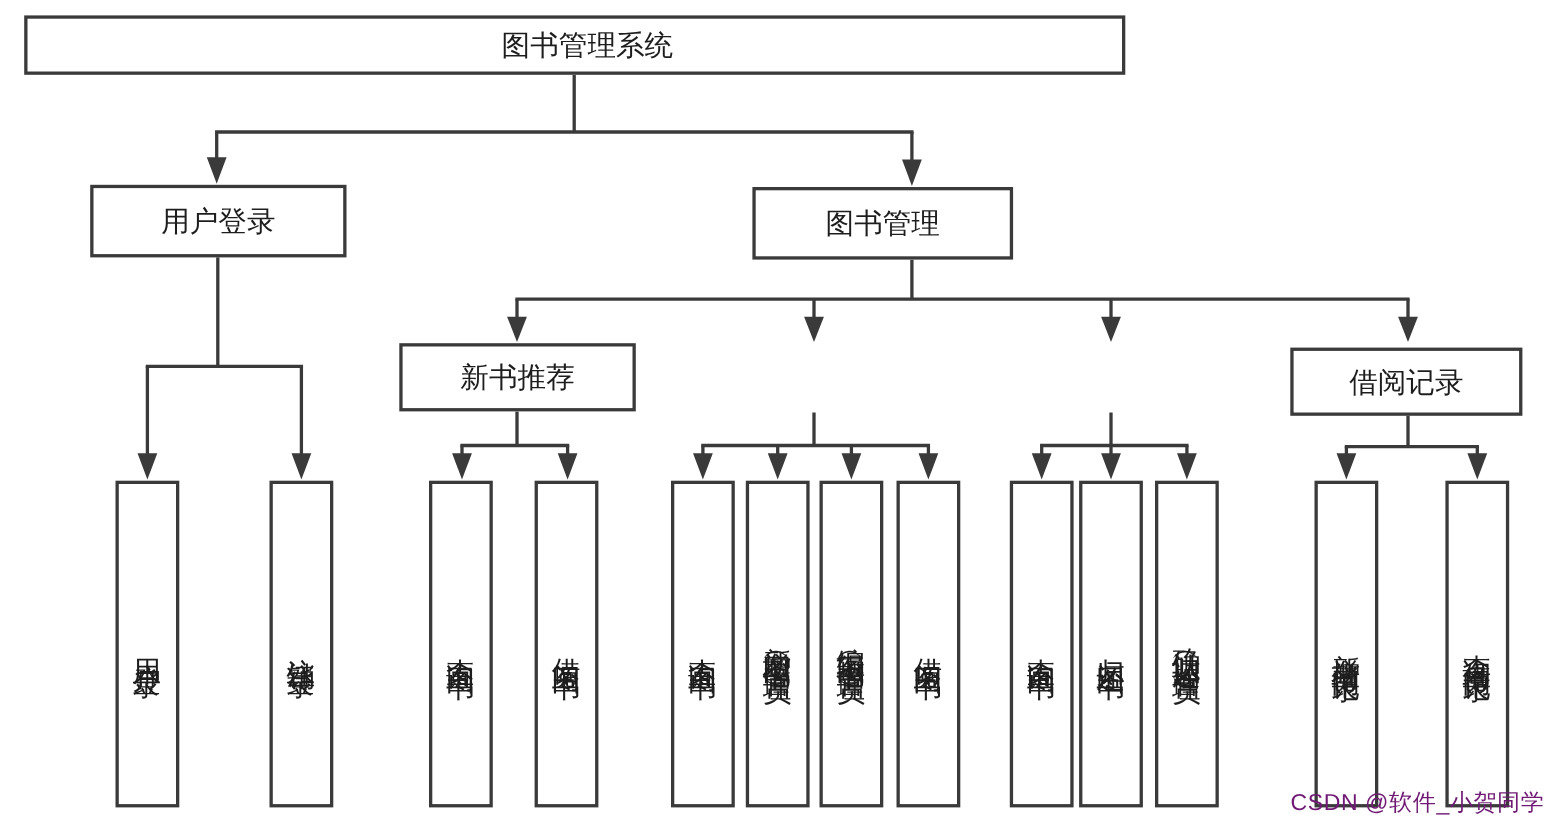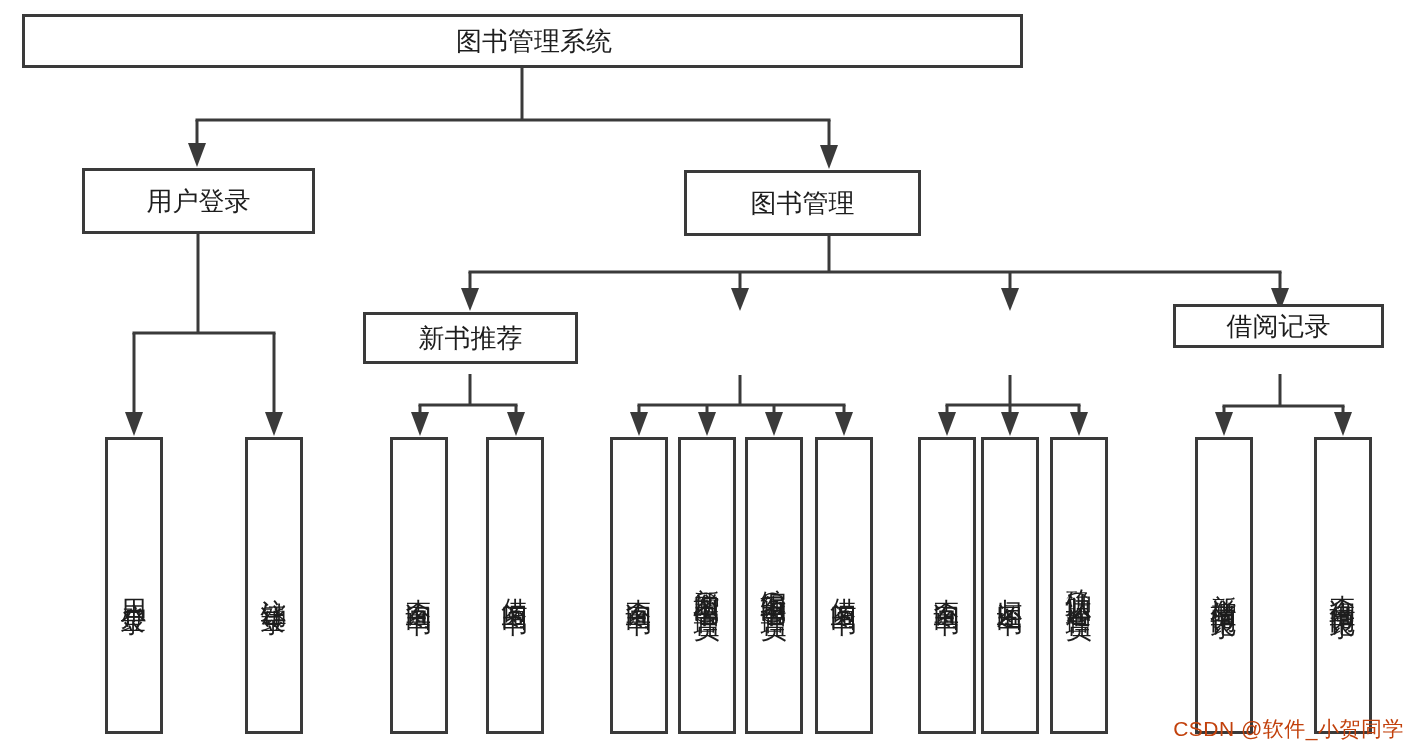--- a/index.html
+++ b/index.html
@@ -31,36 +31,36 @@
     letter-spacing:4px;
     line-height:1;
     white-space:nowrap;
   }
   
   .n-root{left:22px;top:14px;width:1001px;height:54px;padding-left:23px;}
   
   .n-userlogin{left:82px;top:168px;width:233px;height:66px;}
   .n-bookmgmt{left:684px;top:170px;width:237px;height:66px;}
   
-  .n-newbook{left:363px;top:312px;width:215px;height:52px;}
+  .n-newbook{left:363px;top:312px;width:215px;height:62px;}
   .n-borrowing{left:633px;top:312px;width:214px;height:63px;}
   .n-current{left:903px;top:312px;width:215px;height:63px;}
-  .n-records{left:1173px;top:304px;width:211px;height:44px;}
+  .n-records{left:1173px;top:316px;width:211px;height:62px;}
   
   .lf{top:437px;width:58px;height:297px;}
   .lf-a{left:105px;} .lf-b{left:245px;}
   .lf-c{left:390px;} .lf-d{left:486px;}
   .lf-e{left:610px;} .lf-f{left:678px;} .lf-g{left:745px;} .lf-h{left:815px;}
   .lf-i{left:918px;} .lf-j{left:981px;} .lf-k{left:1050px;}
   .lf-l{left:1195px;} .lf-m{left:1314px;}
   .watermark{
     position:absolute;
     right:1px;bottom:4px;
     z-index:5;
-    color:#c2410c;
+    color:#701a75;
     font-size:21px;
     letter-spacing:0.5px;
     white-space:nowrap;
   }
 </style>
 </head>
 <body>
 
 <div class="stage">
 

